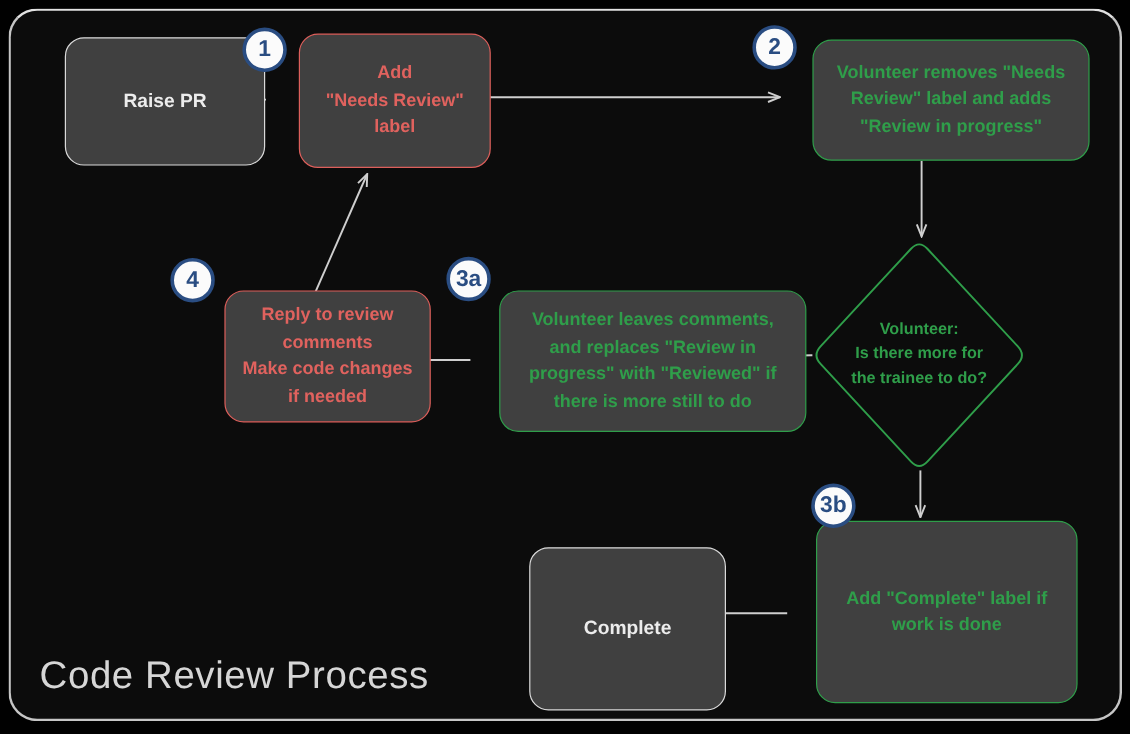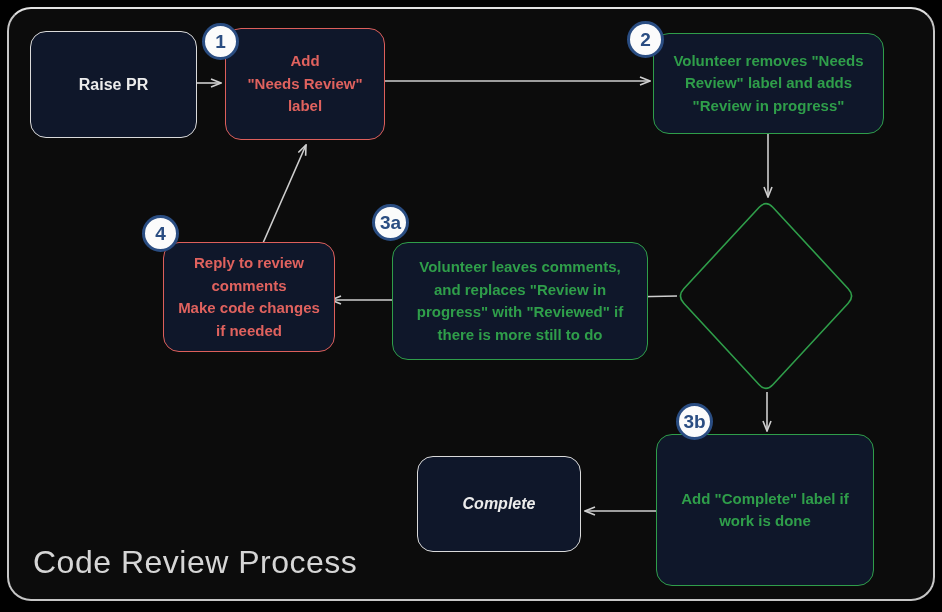--- a/index.html
+++ b/index.html
@@ -25,21 +25,22 @@
     width: 942px; height: 612px;
     pointer-events: none;
   }
   .node {
     position: absolute;
     box-sizing: border-box;
     display: flex; align-items: center; justify-content: center;
     border: 1.6px solid;
     border-radius: 16px;
     text-align: center;
-    background: #0f172a;
+    background: #404040;
+    margin-left: 24px;
   }
   .node .lbl {
     white-space: pre-line;
     font-weight: 600;
     font-size: 15px;
     line-height: 1.5;
     padding: 2px 4px;
   }
   .node.neutral { border-color: #dadada; }
   .node.neutral .lbl { color: #ececec; font-size: 16px; }
@@ -113,45 +114,48 @@
 "Needs Review"
 label</span>
   </div>
 
   <div class="node green" style="left:653px; top:33px; width:231px; height:101px;">
     <span class="lbl">Volunteer removes "Needs
 Review" label and adds
 "Review in progress"</span>
   </div>
 
+  <div class="decision-label">Volunteer:
+Is there more for
+the trainee to do?</div>
 
   <div class="node green" style="left:392px; top:242px; width:256px; height:118px;">
     <span class="lbl">Volunteer leaves comments,
 and replaces "Review in
 progress" with "Reviewed" if
 there is more still to do</span>
   </div>
 
   <div class="node red" style="left:163px; top:242px; width:172px; height:110px;">
     <span class="lbl">Reply to review
 comments
 Make code changes
 if needed</span>
   </div>
 
   <div class="node green" style="left:656px; top:434px; width:218px; height:152px;">
     <span class="lbl">Add "Complete" label if
 work is done</span>
   </div>
 
-  <div class="node neutral" style="left:417px; top:456px; width:164px; height:96px;font-style:italic;">
+  <div class="node neutral" style="left:417px; top:456px; width:164px; height:136px;">
     <span class="lbl">Complete</span>
   </div>
 
   <div class="badge" style="left:202px; top:23px;">1</div>
   <div class="badge" style="left:627px; top:21px;">2</div>
-  <div class="badge" style="left:372px; top:204px;">3a</div>
+  <div class="badge" style="left:372px; top:214px;">3a</div>
   <div class="badge" style="left:142px; top:215px;">4</div>
   <div class="badge" style="left:648px; top:403px;margin-left:28px;">3b</div>
 
   <div id="diagram-title">Code Review Process</div>
 
 </div>
 
 </body></html>

